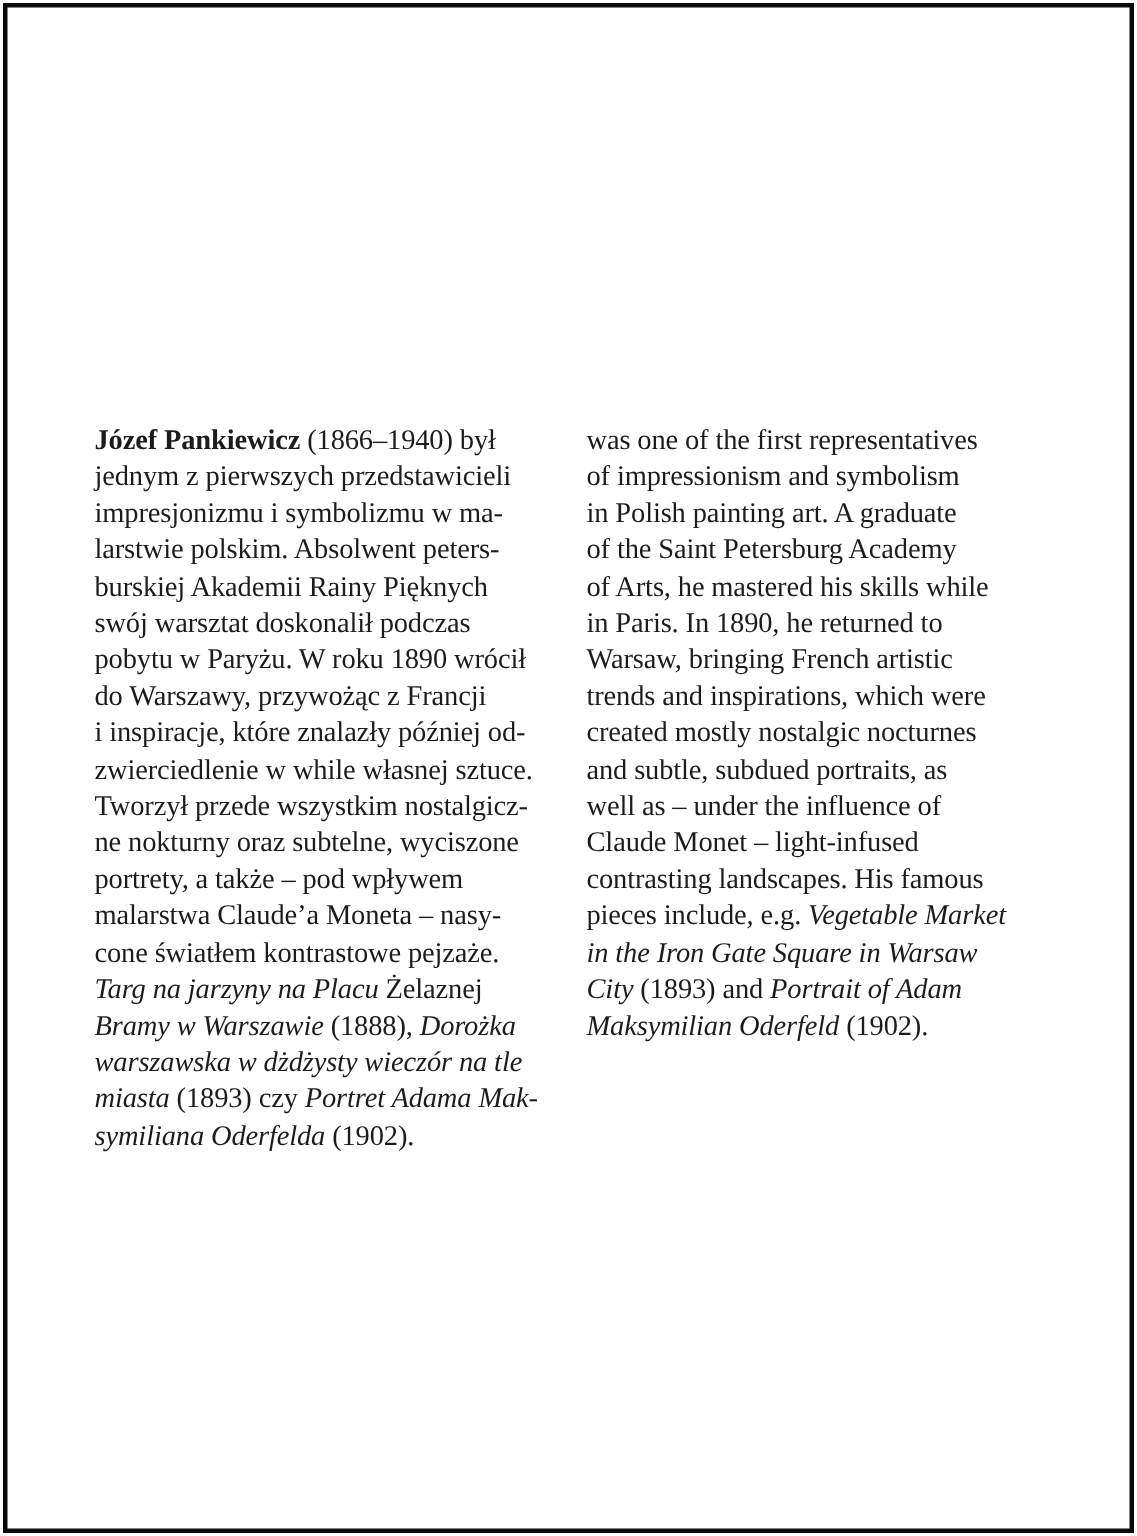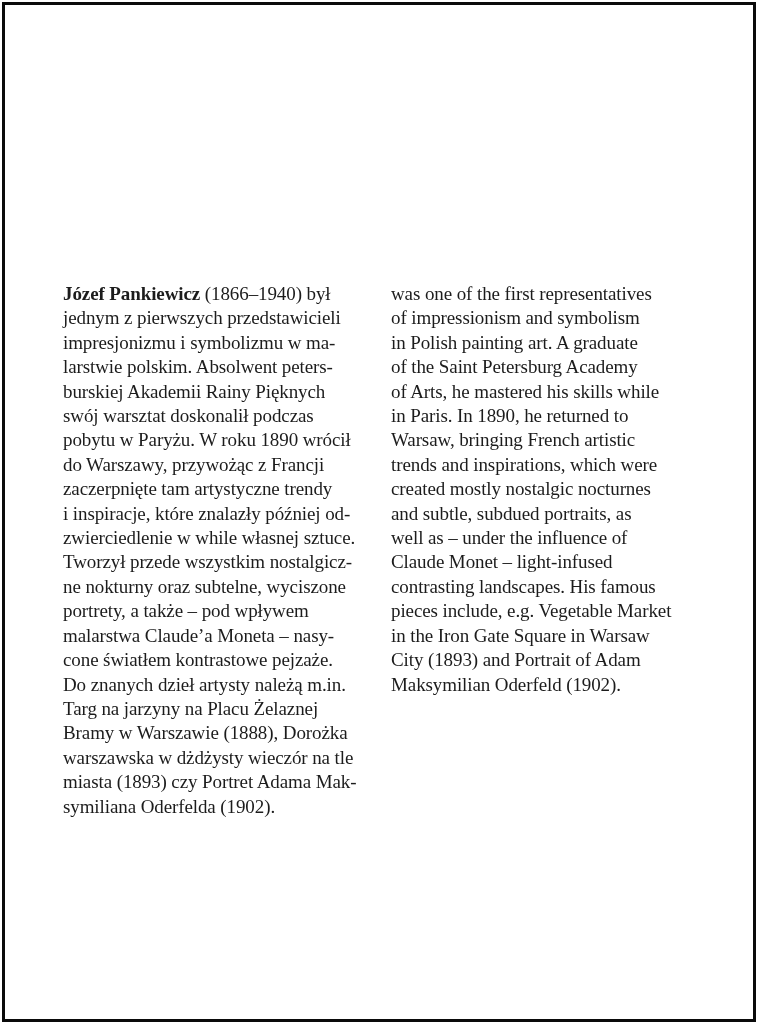--- a/index.html
+++ b/index.html
@@ -37,46 +37,44 @@
     width: 312px;
     color: #1c1c1c;
     font-size: 19px;
     line-height: 24.4px;
     letter-spacing: -0.1px;
   }
   .line {
     white-space: nowrap;
   }
   .line span.b { font-weight: bold; }
-  .line span.i { }
+  .line span.i { font-style: italic; }
 </style>
 </head>
 <body>
 
 <div class="page" style="background: rgb(255, 255, 255);">
   <div class="frame" style="border-color: rgb(10, 10, 10);"></div>
   <div class="columns">
     <div class="col" style="color: rgb(28, 28, 28);">
         <div class="line"><span class="b">Józef Pankiewicz</span><span> (1866–1940) był</span></div>
         <div class="line"><span>jednym z pierwszych przedstawicieli</span></div>
         <div class="line"><span>impresjonizmu i symbolizmu w ma-</span></div>
         <div class="line"><span>larstwie polskim. Absolwent peters-</span></div>
         <div class="line"><span>burskiej Akademii Rainy Pięknych</span></div>
         <div class="line"><span>swój warsztat doskonalił podczas</span></div>
         <div class="line"><span>pobytu w Paryżu. W roku 1890 wrócił</span></div>
         <div class="line"><span>do Warszawy, przywożąc z Francji</span></div>
-        <div class="line"><span>zaczerpnięte tam artystyczne trendy</span></div>
         <div class="line"><span>i inspiracje, które znalazły później od-</span></div>
         <div class="line"><span>zwierciedlenie w while własnej sztuce.</span></div>
         <div class="line"><span>Tworzył przede wszystkim nostalgicz-</span></div>
         <div class="line"><span>ne nokturny oraz subtelne, wyciszone</span></div>
         <div class="line"><span>portrety, a także – pod wpływem</span></div>
         <div class="line"><span>malarstwa Claude’a Moneta – nasy-</span></div>
         <div class="line"><span>cone światłem kontrastowe pejzaże.</span></div>
-        <div class="line"><span>Do znanych dzieł artysty należą m.in.</span></div>
         <div class="line"><span class="i">Targ na jarzyny na Placu </span><span>Żelaznej</span></div>
         <div class="line"><span class="i">Bramy w Warszawie</span><span> (1888), </span><span class="i">Dorożka</span></div>
         <div class="line"><span class="i">warszawska w dżdżysty wieczór na tle</span></div>
         <div class="line"><span class="i">miasta</span><span> (1893) czy </span><span class="i">Portret Adama Mak-</span></div>
         <div class="line"><span class="i">symiliana Oderfelda</span><span> (1902).</span></div>
       </div>
     <div class="col" style="color: rgb(28, 28, 28);">
         <div class="line"><span>was one of the first representatives</span></div>
         <div class="line"><span>of impressionism and symbolism</span></div>
         <div class="line"><span>in Polish painting art. A graduate</span></div>

